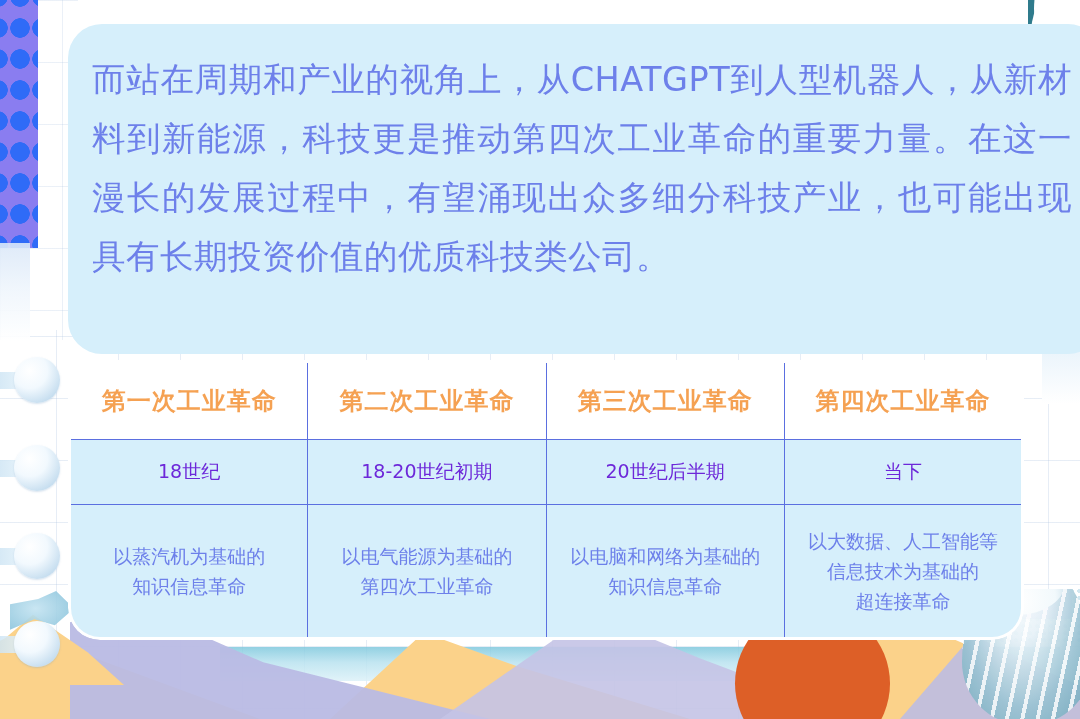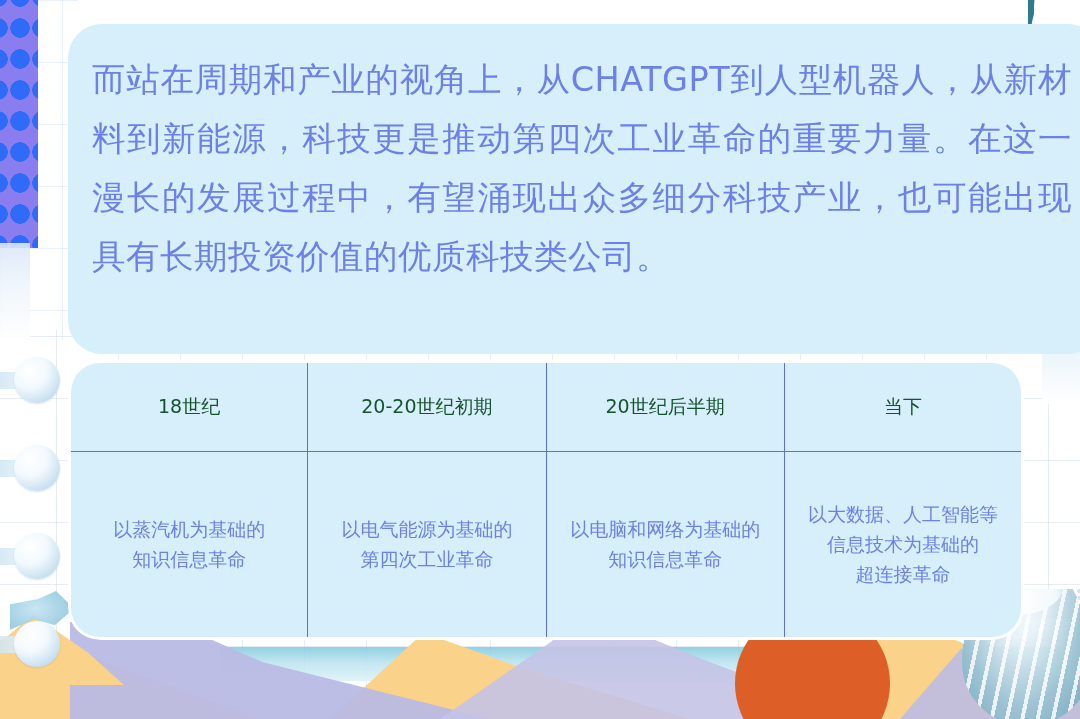--- a/index.html
+++ b/index.html
@@ -195,21 +195,21 @@
     background:#ffffff;
     color:#f5a152;
     font-size:24px;
     font-weight:700;
     letter-spacing:1px;
     font-family:"DejaVu Sans","Liberation Sans",sans-serif;
   }
   table.rev tr.era td{
     height:64px;
     background:#d6effb;
-    color:#14532d;
+    color:#6d28d9;
     font-size:19px;
     font-weight:400;
     font-family:"DejaVu Sans","Liberation Sans",sans-serif;
   }
   table.rev tr.desc td{
     height:134px;
     background:#d6effb;
     color:#6d80ea;
     font-size:19px;
     line-height:30px;
@@ -264,23 +264,29 @@
   <div class="ring-tail" style="top:636px"></div>
   <div class="ring" style="top:621px"></div>
 
   <div class="quote-card">
     <div class="quote-text">而站在周期和产业的视角上，从CHATGPT到人型机器人，从新材料到新能源，科技更是推动第四次工业革命的重要力量。在这一漫长的发展过程中，有望涌现出众多细分科技产业，也可能出现具有长期投资价值的优质科技类公司。</div>
   </div>
 
   <div class="table-wrap">
     <table class="rev">
       <tbody>
+          <tr class="head">
+        <th>第一次工业革命</th>
+        <th>第二次工业革命</th>
+        <th>第三次工业革命</th>
+        <th>第四次工业革命</th>
+      </tr>
       <tr class="era">
         <td>18世纪</td>
-        <td>20-20世纪初期</td>
+        <td>18-20世纪初期</td>
         <td>20世纪后半期</td>
         <td>当下</td>
       </tr>
       <tr class="desc">
         <td>以蒸汽机为基础的
 知识信息革命</td>
         <td>以电气能源为基础的
 第四次工业革命</td>
         <td>以电脑和网络为基础的
 知识信息革命</td>

